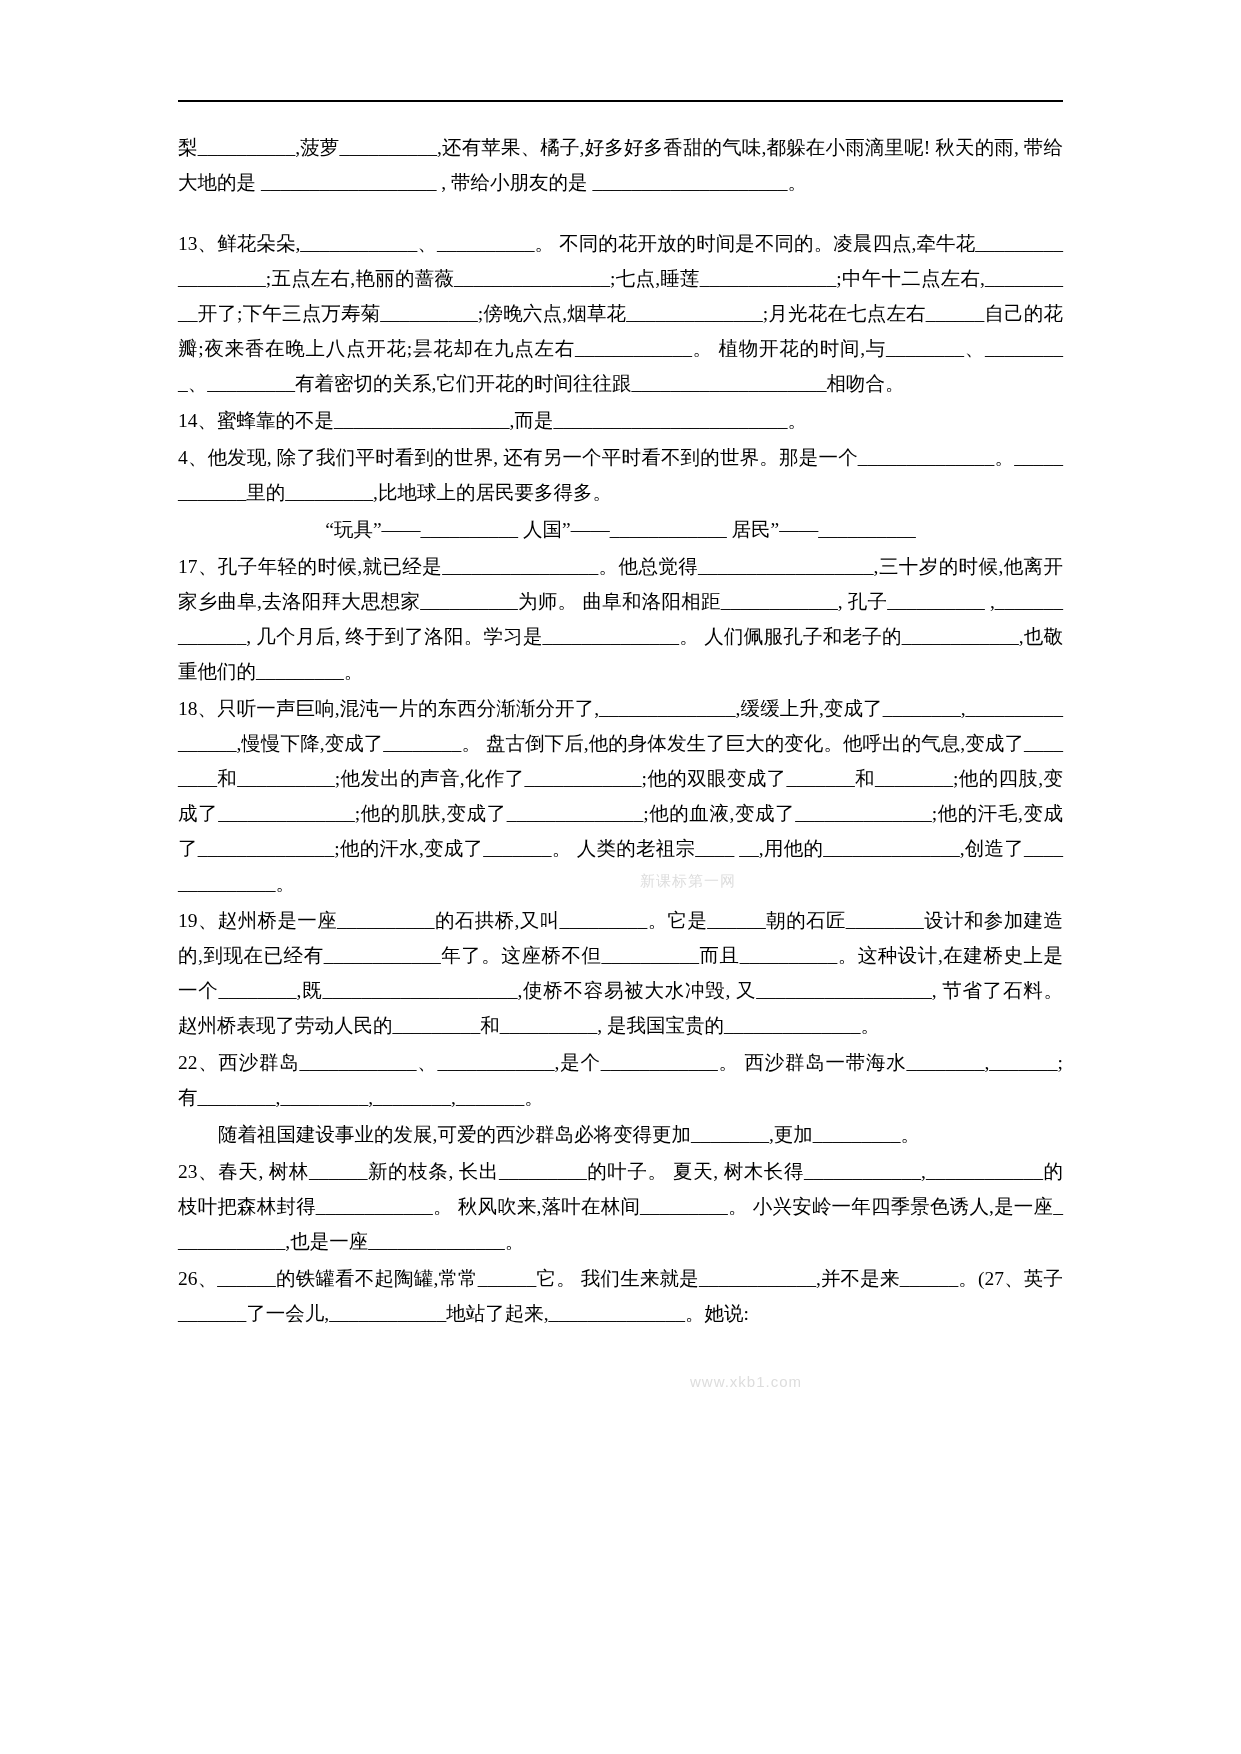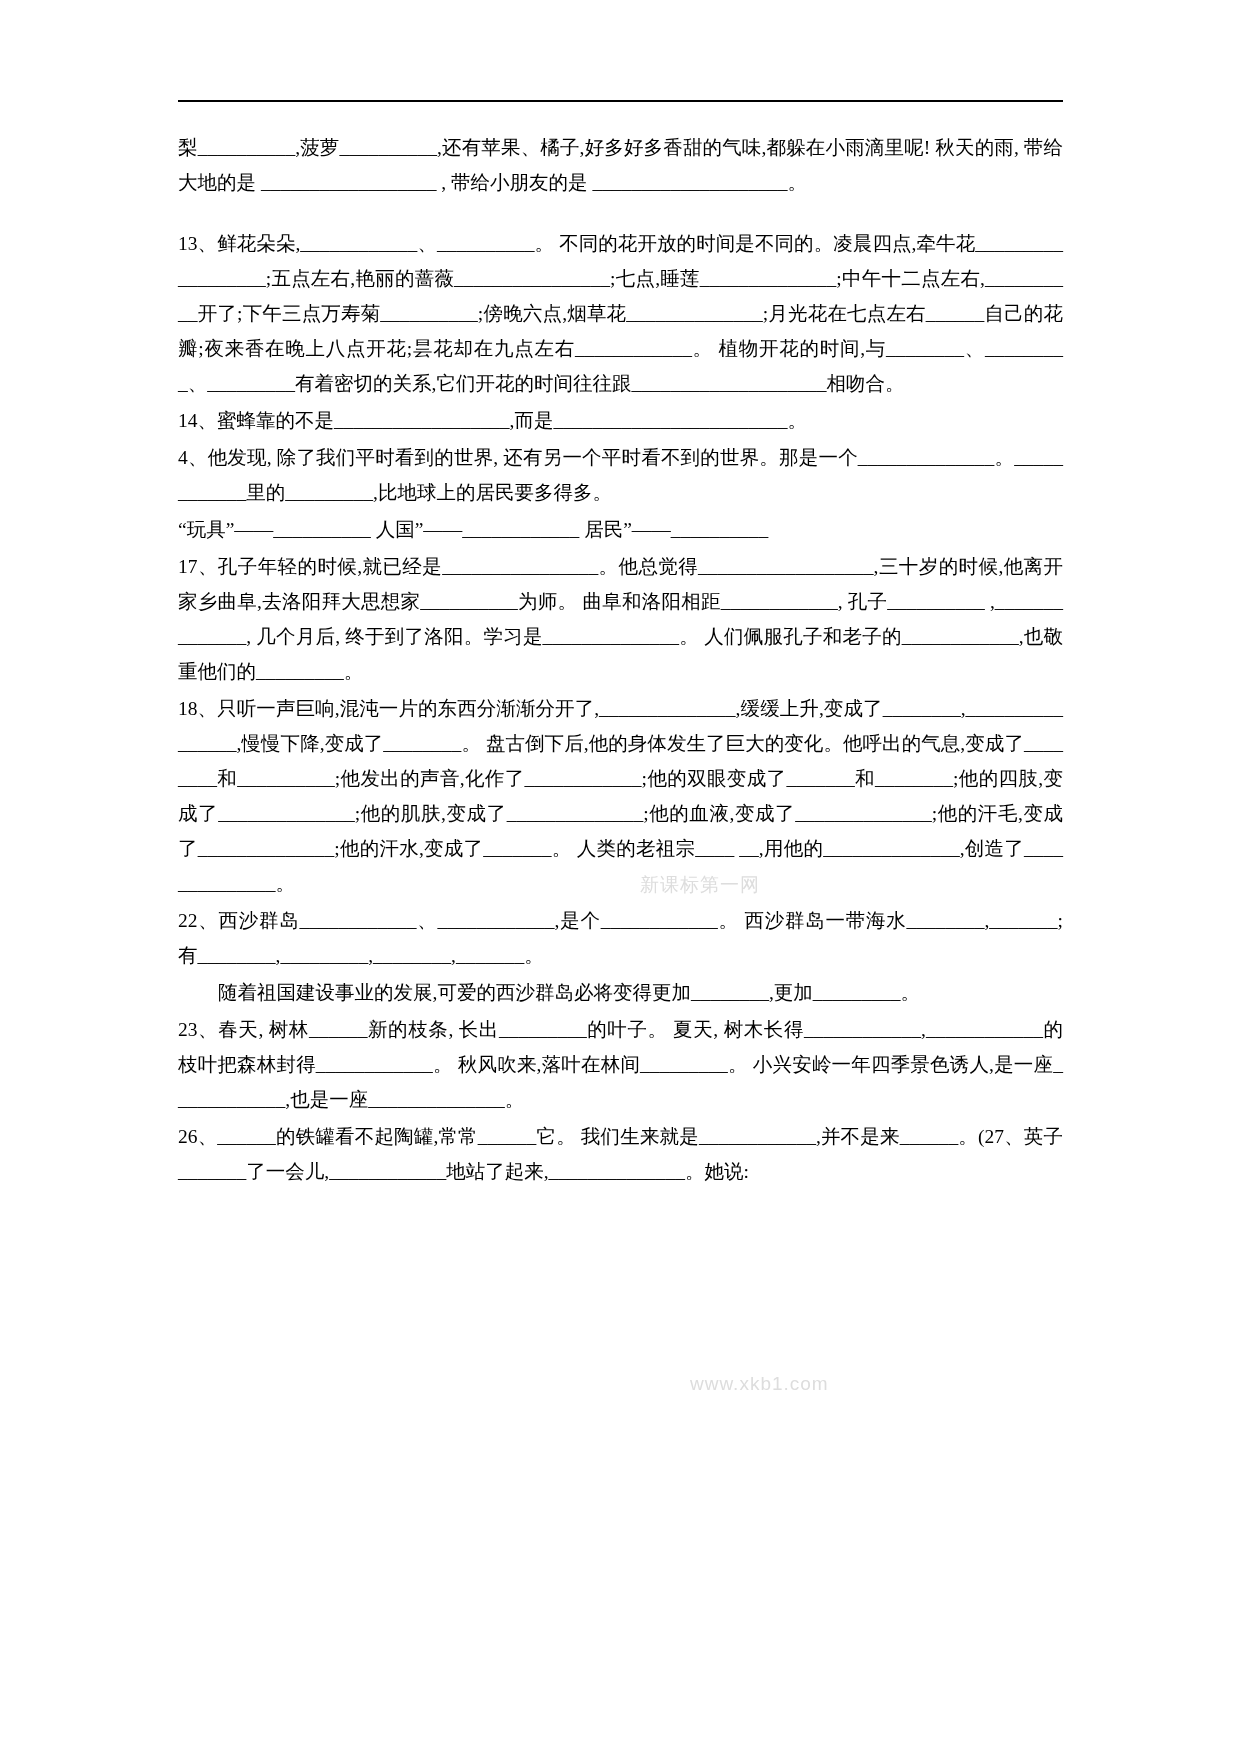--- a/index.html
+++ b/index.html
@@ -38,21 +38,21 @@
     line-height: 35px;
     text-align: justify;
     text-justify: inter-ideograph;
     margin: 0 0 2px 0;
     word-break: break-all;
   }
   .gap-md { margin-bottom: 26px; }
   .wm {
     position: absolute;
     color: #dddddd;
-    font-size: 19px;
+    font-size: 15px;
     letter-spacing: 1px;
     font-family: "Liberation Sans", sans-serif;
     pointer-events: none;
   }
   .wm1 { left: 640px; top: 872px; }
   .wm2 { left: 690px; top: 1345px; margin-top: 28px; }
 </style>
 </head>
 <body>
 
@@ -63,26 +63,27 @@
     <div class="rule"></div>
 
     <p class="para gap-md">梨__________,菠萝__________,还有苹果、橘子,好多好多香甜的气味,都躲在小雨滴里呢! 秋天的雨, 带给大地的是 __________________ , 带给小朋友的是 ____________________。</p>
 
     <p class="para">13、鲜花朵朵,____________、__________。 不同的花开放的时间是不同的。凌晨四点,牵牛花__________________;五点左右,艳丽的蔷薇________________;七点,睡莲______________;中午十二点左右,__________开了;下午三点万寿菊__________;傍晚六点,烟草花______________;月光花在七点左右______自己的花瓣;夜来香在晚上八点开花;昙花却在九点左右____________。 植物开花的时间,与________、_________、_________有着密切的关系,它们开花的时间往往跟____________________相吻合。</p>
 
     <p class="para">14、蜜蜂靠的不是__________________,而是________________________。</p>
 
     <p class="para">4、他发现, 除了我们平时看到的世界, 还有另一个平时看不到的世界。那是一个______________。____________里的_________,比地球上的居民要多得多。</p>
 
-    <p class="para" style="">“玩具”——__________ 人国”——____________ 居民”——__________</p>
+    <p class="para" style="text-align:center;">“玩具”——__________ 人国”——____________ 居民”——__________</p>
 
     <p class="para">17、孔子年轻的时候,就已经是________________。他总觉得__________________,三十岁的时候,他离开家乡曲阜,去洛阳拜大思想家__________为师。 曲阜和洛阳相距____________, 孔子__________ ,______________, 几个月后, 终于到了洛阳。学习是______________。 人们佩服孔子和老子的____________,也敬重他们的_________。</p>
 
     <p class="para">18、只听一声巨响,混沌一片的东西分渐渐分开了,______________,缓缓上升,变成了________,________________,慢慢下降,变成了________。 盘古倒下后,他的身体发生了巨大的变化。他呼出的气息,变成了________和__________;他发出的声音,化作了____________;他的双眼变成了_______和________;他的四肢,变成了______________;他的肌肤,变成了______________;他的血液,变成了______________;他的汗毛,变成了______________;他的汗水,变成了_______。 人类的老祖宗____ __,用他的______________,创造了______________。</p>
 
+    <p class="para">19、赵州桥是一座__________的石拱桥,又叫_________。它是______朝的石匠________设计和参加建造的,到现在已经有____________年了。这座桥不但__________而且__________。这种设计,在建桥史上是一个________,既____________________,使桥不容易被大水冲毁, 又__________________, 节省了石料。 赵州桥表现了劳动人民的_________和__________, 是我国宝贵的______________。</p>
 
 
     <p class="para">22、西沙群岛____________、____________,是个____________。 西沙群岛一带海水________,_______;有________,_________,________,_______。</p>
 
     <p class="para" style="text-indent:40px;">随着祖国建设事业的发展,可爱的西沙群岛必将变得更加________,更加_________。</p>
 
     <p class="para">23、春天, 树林______新的枝条, 长出_________的叶子。 夏天, 树木长得____________,____________的枝叶把森林封得____________。 秋风吹来,落叶在林间_________。 小兴安岭一年四季景色诱人,是一座____________,也是一座______________。</p>
 
 
     <p class="para">26、______的铁罐看不起陶罐,常常______它。 我们生来就是____________,并不是来______。(27、英子_______了一会儿,____________地站了起来,______________。她说:</p>

